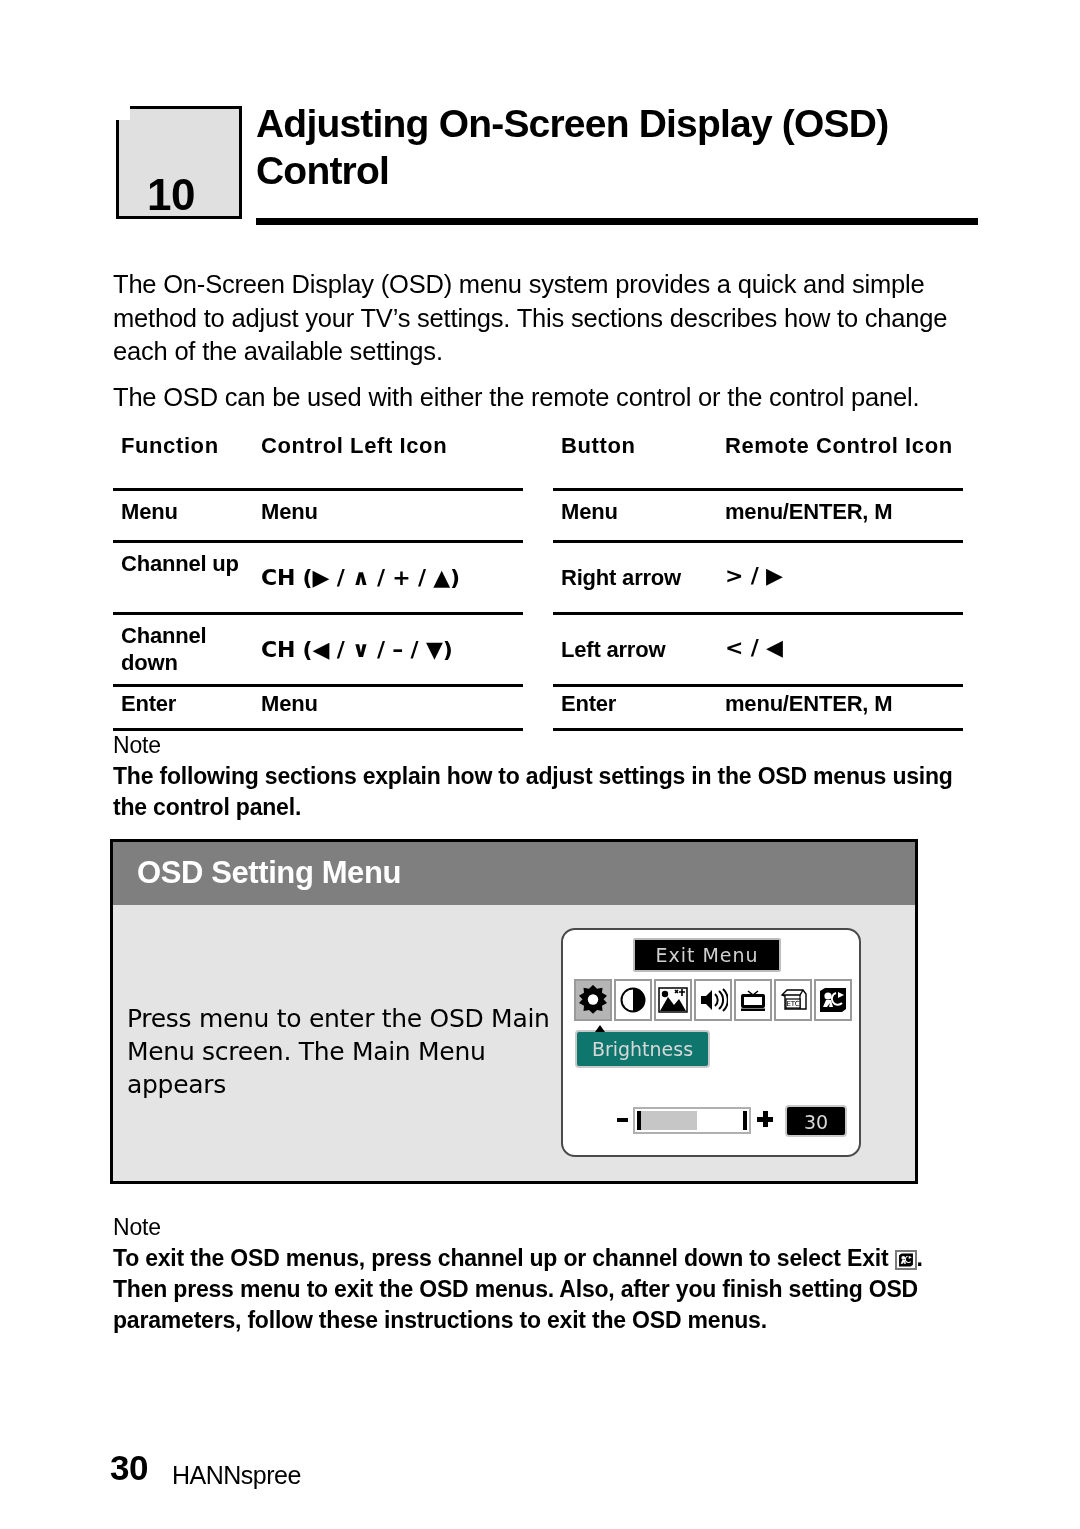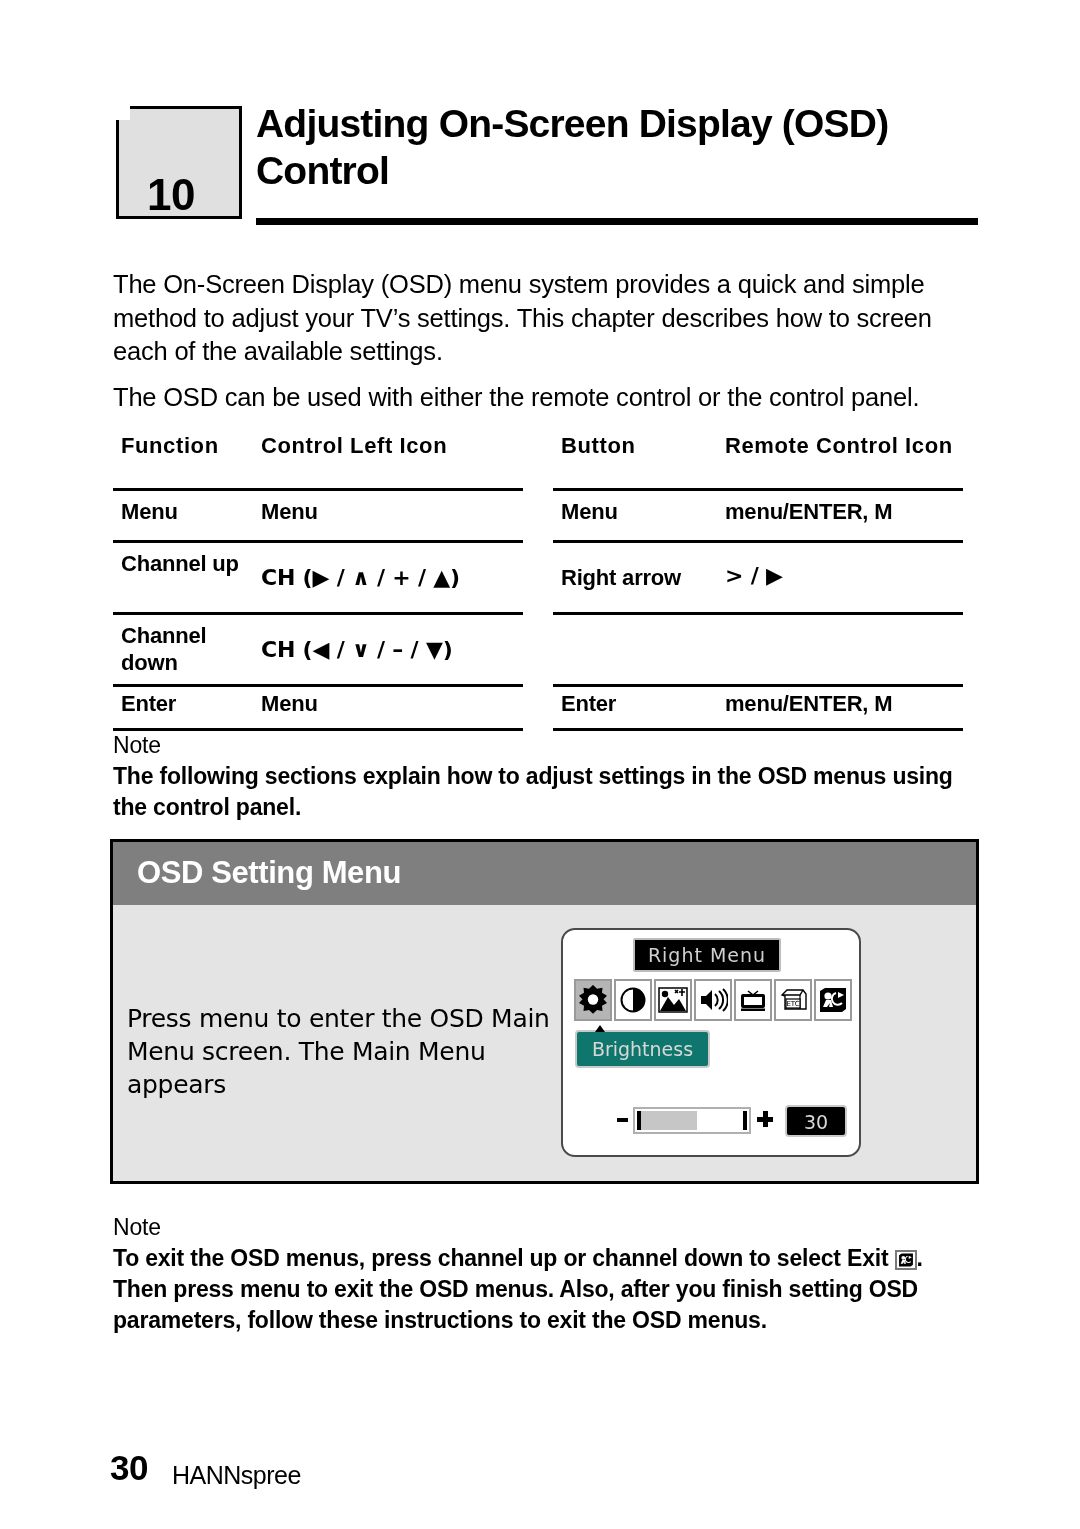--- a/index.html
+++ b/index.html
@@ -156,21 +156,21 @@
     font-weight: bold;
   }
   .note-1 { top: 730px; }
   .note-2 { top: 1212px; }
 
   
   .osd-panel {
     position: absolute;
     left: 110px;
     top: 839px;
-    width: 869px;
+    width: 808px;
     height: 345px;
     border: 3px solid #000;
     box-sizing: border-box;
     background: #e4e4e4;
   }
   .osd-panel-header {
     position: absolute;
     left: 0; top: 0;
     width: 100%;
     height: 63px;
@@ -406,21 +406,21 @@
 <div class="page">
 
   <div class="chapter-header">
     <div class="chapter-num-box"></div>
     <div class="chapter-num">10</div>
     <div class="chapter-title">Adjusting On-Screen Display (OSD) Control</div>
     <div class="chapter-rule"></div>
   </div>
 
   <div class="intro">
-    <p>The On-Screen Display (OSD) menu system provides a quick and simple method to adjust your TV’s settings. This chapter describes how to screen each of the available settings.</p>
+    <p>The On-Screen Display (OSD) menu system provides a quick and simple method to adjust your TV’s settings. This sections describes how to change each of the available settings.</p>
     <p>The OSD can be used with either the remote control or the control panel.</p>
   </div>
 
   <div class="ctable">
 
     <div class="thalf left">
       <div class="trow head" style="top:0px;height:56px;">
         <div class="c1">Function</div>
         <div class="c2">Control Left Icon</div>
       </div>
@@ -463,20 +463,24 @@
         <div class="c2">menu/ENTER, M</div>
       </div>
       <div class="trule" style="top:108px;"></div>
 
       <div class="trow" style="top:118px;height:62px;">
         <div class="c1" style="top:14px;">Right arrow</div>
         <div class="c2 sym-big" style="top:12px;">&gt; / ▶</div>
       </div>
       <div class="trule" style="top:180px;"></div>
 
+      <div class="trow" style="top:190px;height:62px;">
+        <div class="c1" style="top:14px;">Left arrow</div>
+        <div class="c2 sym-big" style="top:12px;">&lt; / ◀</div>
+      </div>
       <div class="trule" style="top:252px;"></div>
 
       <div class="trow" style="top:258px;height:38px;">
         <div class="c1">Enter</div>
         <div class="c2">menu/ENTER, M</div>
       </div>
       <div class="trule" style="top:296px;"></div>
     </div>
   </div>
 
@@ -489,21 +493,21 @@
     <div class="osd-panel-header"></div>
     <div class="osd-panel-title">OSD Setting Menu</div>
 
     <div class="osd-instr">
       <span>Press menu to enter the OSD Main Menu screen. The Main Menu appears</span>
     </div>
 
     <div class="osd-screen">
 
       <div class="osd-titlebar">
-        <div class="osd-titlebar-text">Right Menu</div>
+        <div class="osd-titlebar-text">Exit Menu</div>
       </div>
 
       <div class="osd-icons">
 
         <div class="osd-icon selected">
           <span>
             <svg width="30" height="30" viewBox="0 0 30 30">
               <path fill="#000" d="M15 1 L19 5 L24.5 4 L24 9.5 L29 12.5 L25.5 16.5 L29 20.5 L24 23.5 L24.5 29 L19 28 L15 32 L11 28 L5.5 29 L6 23.5 L1 20.5 L4.5 16.5 L1 12.5 L6 9.5 L5.5 4 L11 5 Z" transform="translate(0,-1) scale(1,0.93)"></path>
               <circle cx="15" cy="14.5" r="5.2" fill="#fff"></circle>
             </svg>

